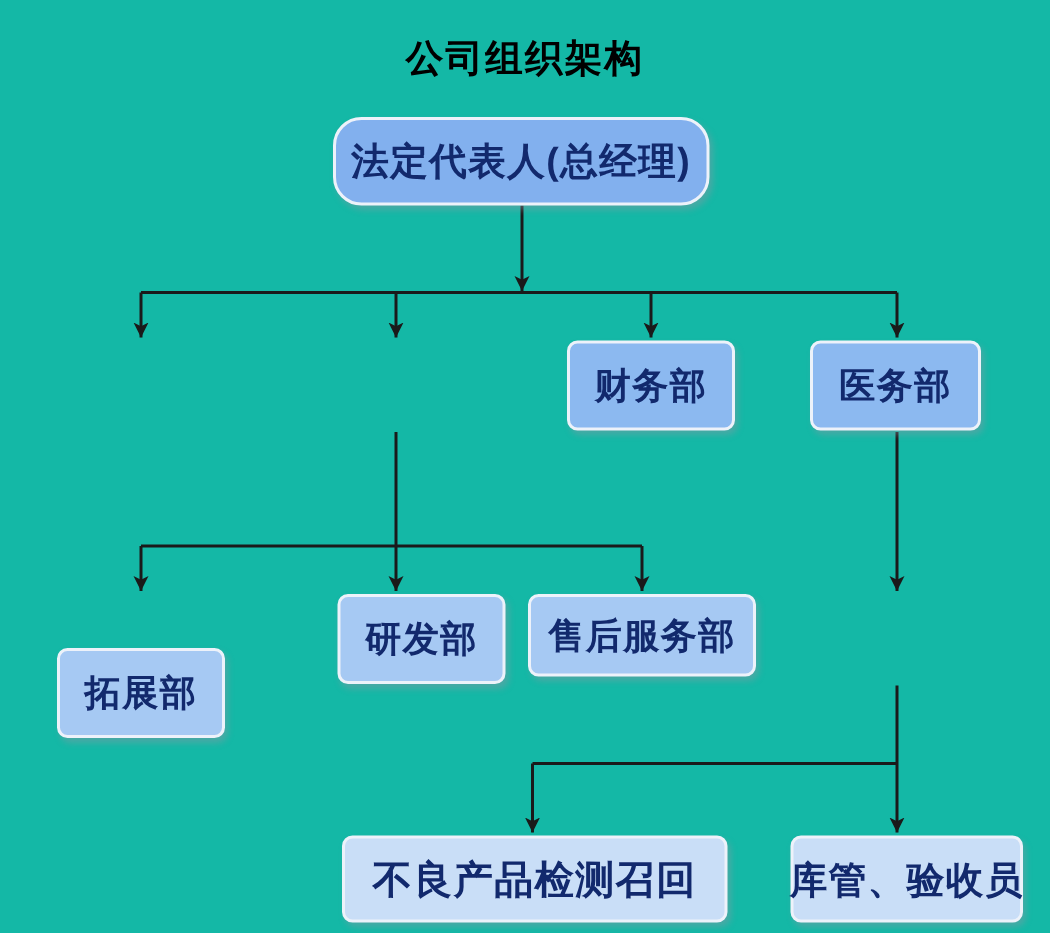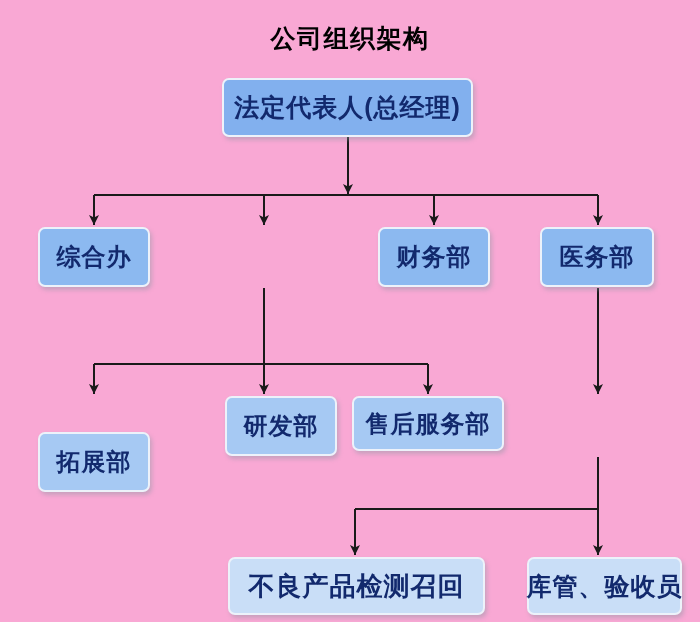--- a/index.html
+++ b/index.html
@@ -1,20 +1,20 @@
 <!DOCTYPE html>
 <html style="--level1-fill: #82b0ee; --level2-fill: #8cb9f0; --level3-fill: #a6c9f3; --level4-fill: #c9def7; --box-border: #edf2fa; --box-text: #12296d; --connector: #1a1a1a;"><head>
 <meta charset="utf-8">
 <style>
   html, body { margin: 0; padding: 0; background: #ffffff; }
   .canvas {
     position: relative;
     width: 700px;
     height: 622px;
-    background: #f9a8d4;
+    background: #14b8a6;
     overflow: hidden;
     font-family: "Liberation Sans", "DejaVu Sans", sans-serif;
   }
   .chart-title {
     position: absolute;
     left: 0; top: 22px; width: 100%;
     text-align: center;
     font-size: 25px;
     font-weight: bold;
     color: #000000;
@@ -38,21 +38,21 @@
     box-sizing: border-box;
     border: 2px solid var(--box-border, #edf2fa);
     border-radius: 7px;
     box-shadow: 2px 3px 4px rgba(140, 150, 165, 0.45);
     font-weight: bold;
     font-size: 24px;
     letter-spacing: 1px;
     color: var(--box-text, #12296d);
     white-space: nowrap;
   }
-  .lv1 { background: var(--level1-fill, #82b0ee); }
+  .lv1 { background: var(--level1-fill, #82b0ee); border-radius: 19px; }
   .lv2 { background: var(--level2-fill, #8cb9f0); }
   .lv3 { background: var(--level3-fill, #a6c9f3); }
   .lv4 { background: var(--level4-fill, #c9def7); }
   .big  { font-size: 26px; }
   .med  { font-size: 25px; }
 </style>
 </head>
 <body>
 
 <div class="canvas">
@@ -88,21 +88,20 @@
 
     <g>
       <line x1="598" y1="457" x2="598" y2="555" marker-end="url(#arrow)"></line>
       <line x1="355" y1="509" x2="598" y2="509"></line>
       <line x1="355" y1="509" x2="355" y2="555" marker-end="url(#arrow)"></line>
     </g>
   </svg>
 
   <div class="node lv1 med" style="left:222px; top:78px; width:251px; height:59px;">法定代表人(总经理)</div>
 
-  <div class="node lv2" style="left:38px; top:227px; width:112px; height:60px;">综合办</div>
   <div class="node lv2" style="left:378px; top:227px; width:112px; height:60px;">财务部</div>
   <div class="node lv2" style="left:540px; top:227px; width:114px; height:60px;">医务部</div>
 
   <div class="node lv3" style="left:38px; top:396px; width:112px; height:60px;margin-top:36px;">拓展部</div>
   <div class="node lv3" style="left:225px; top:396px; width:112px; height:60px;">研发部</div>
   <div class="node lv3" style="left:352px; top:396px; width:152px; height:55px;">售后服务部</div>
 
   <div class="node lv4 big" style="left:228px; top:557px; width:257px; height:58px;">不良产品检测召回</div>
   <div class="node lv4 med" style="left:527px; top:557px; width:155px; height:58px;">库管、验收员</div>
 

